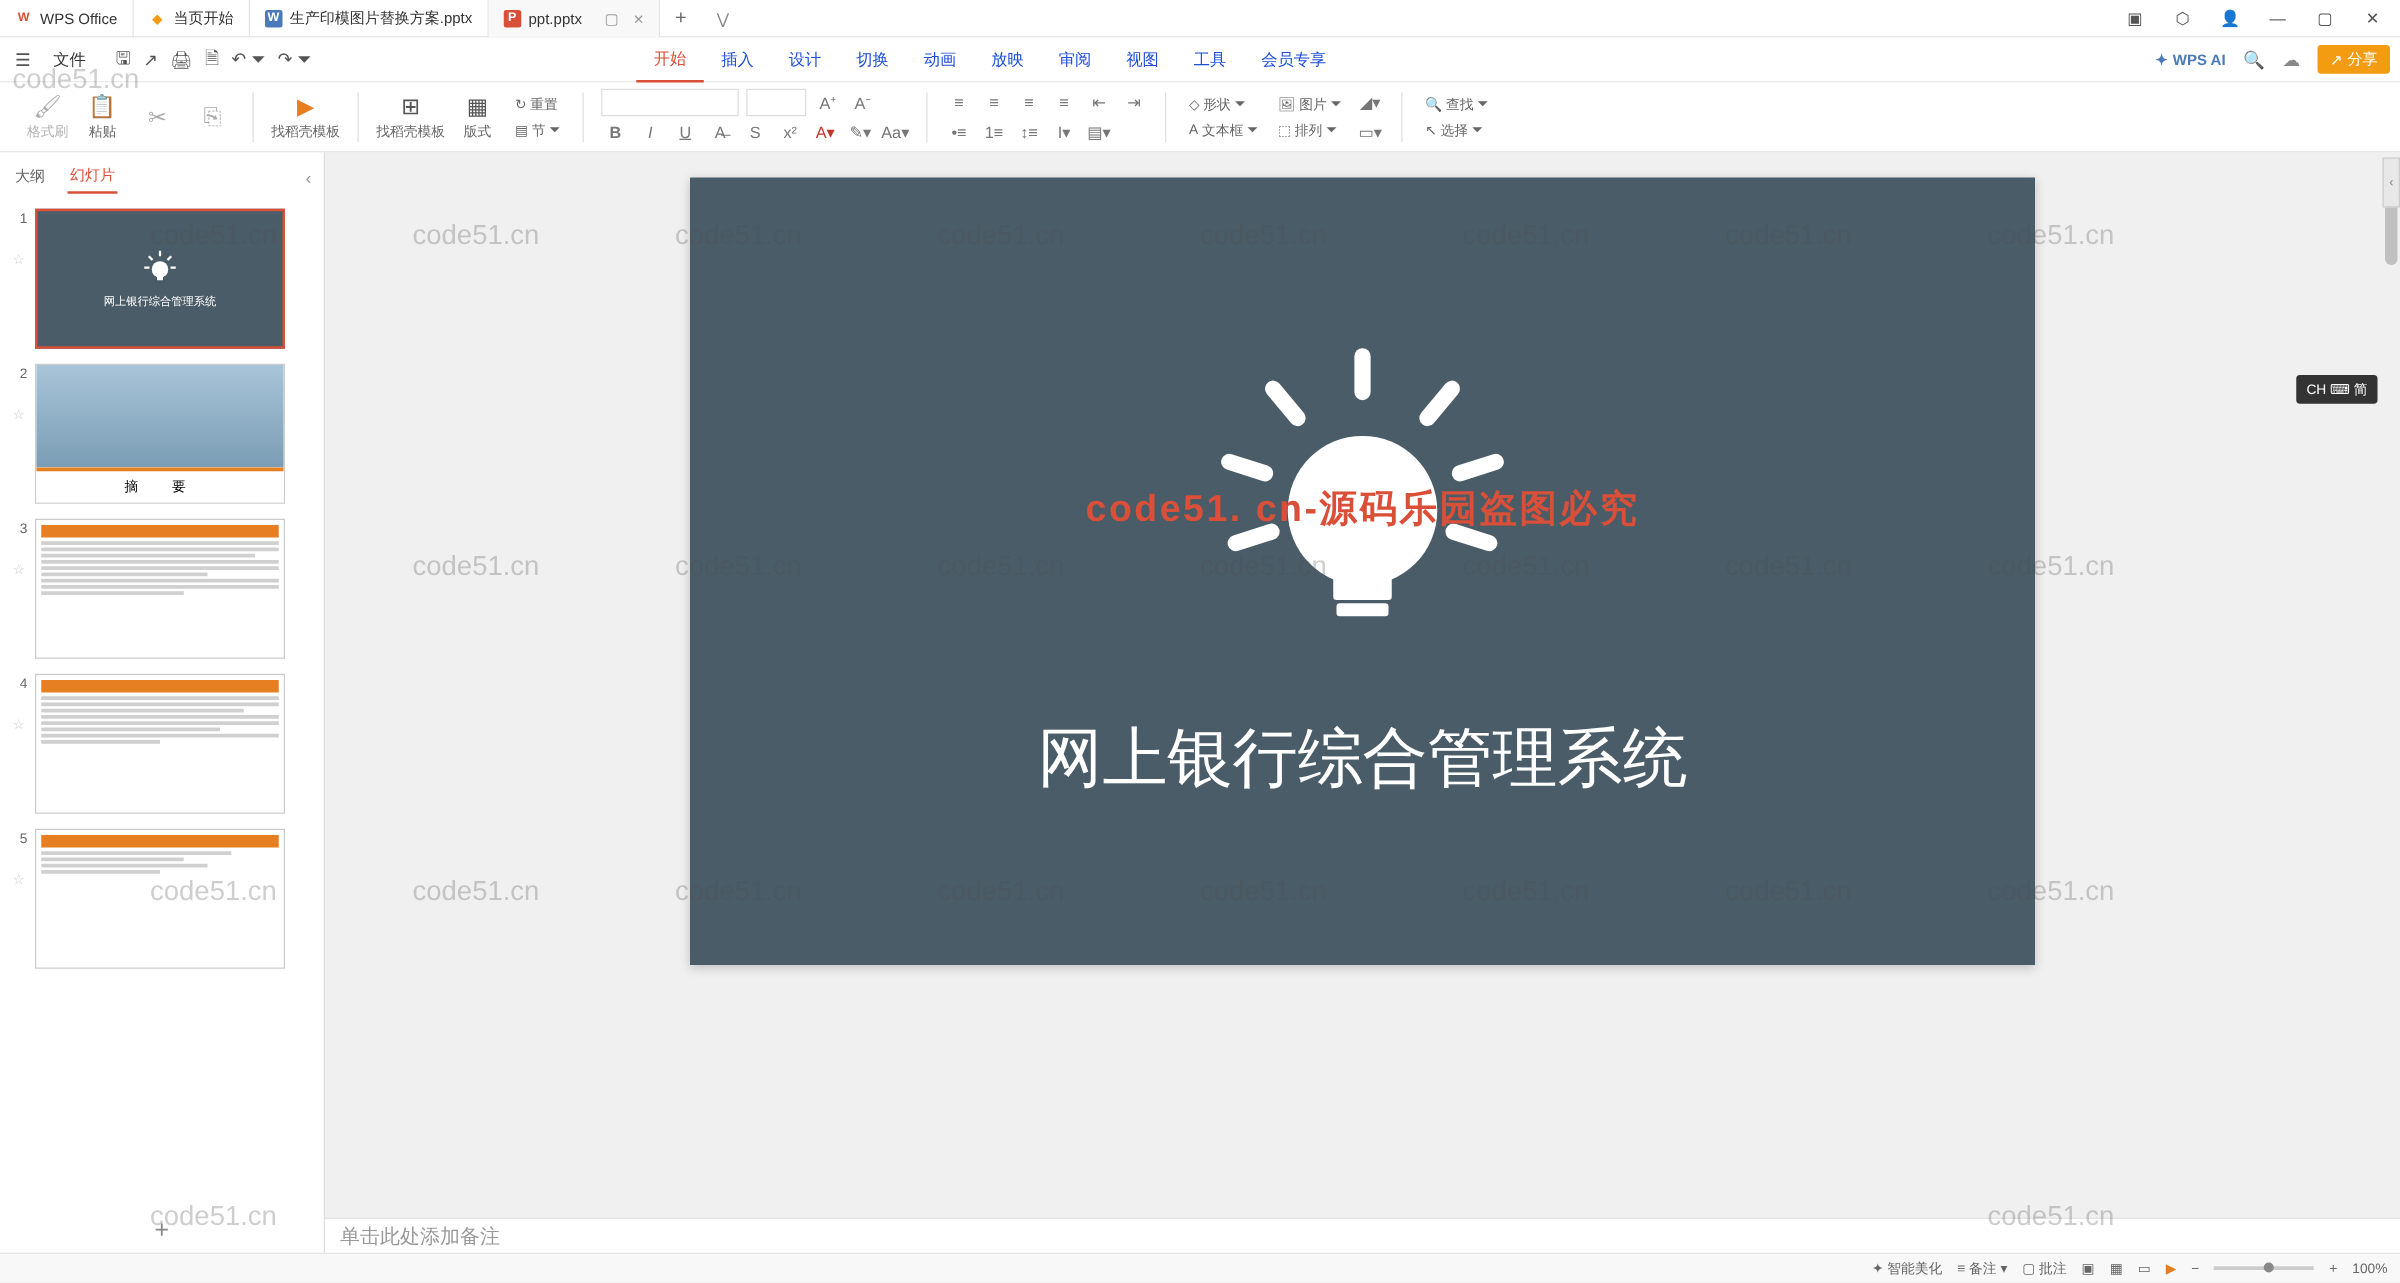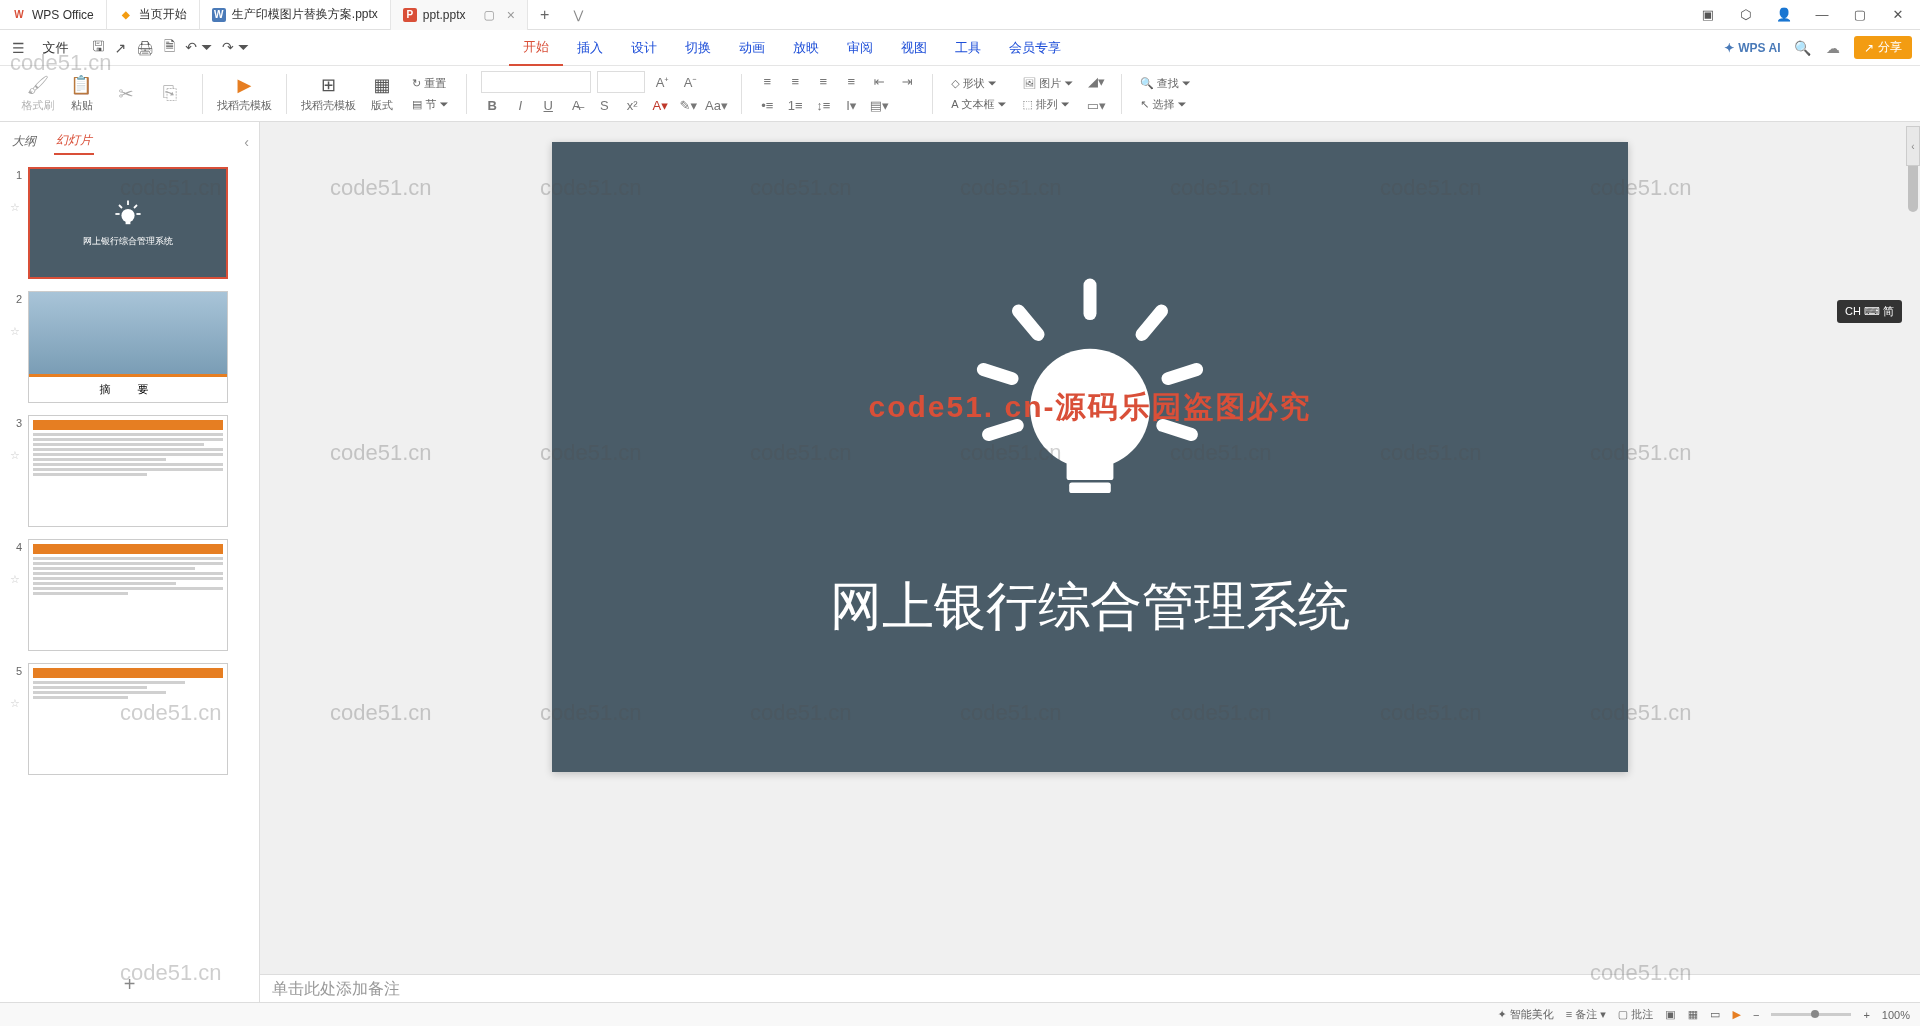--- a/index.html
+++ b/index.html
@@ -46,21 +46,21 @@
 .rib-stack { display: flex; flex-direction: column; gap: 2px; }
 .rib-row { display: flex; gap: 6px; align-items: center; }
 .font-sel { width: 110px; height: 22px; border: 1px solid #ddd; font-size: 11px; padding: 0 4px; background: #fff; }
 .size-sel { width: 48px; height: 22px; border: 1px solid #ddd; font-size: 11px; padding: 0 4px; background: #fff; }
 .fmt-btn { width: 22px; height: 22px; display: flex; align-items: center; justify-content: center; color: #777; font-size: 13px; cursor: pointer; }
 
 
 .main { display: flex; height: calc(100% - 30px - 36px - 56px - 24px); }
 .side-panel { width: 260px; background: #fff; border-right: 1px solid #ddd; display: flex; flex-direction: column; }
 .side-tabs { display: flex; align-items: center; padding: 6px 10px; gap: 16px; font-size: 12px; }
-.side-tab { color: #666; cursor: pointer; padding: 4px 2px; font-style: italic; }
+.side-tab { color: #666; cursor: pointer; padding: 4px 2px; }
 .side-tab.active { color: #d94f38; border-bottom: 2px solid #d94f38; }
 .collapse-btn { margin-left: auto; color: #999; font-size: 14px; cursor: pointer; }
 .thumbs { flex: 1; overflow-y: auto; padding: 6px 10px; }
 .thumb-row { display: flex; align-items: flex-start; gap: 6px; margin-bottom: 12px; }
 .thumb-num { font-size: 11px; color: #666; width: 12px; text-align: right; padding-top: 2px; }
 .thumb-star { color: #ccc; font-size: 11px; width: 12px; padding-top: 18px; }
 .thumb-col { display: flex; flex-direction: column; gap: 2px; align-items: center; }
 .thumb { width: 200px; height: 112px; background: #fff; border: 1px solid #ccc; position: relative; overflow: hidden; cursor: pointer; }
 .thumb.active { border: 2px solid #d94f38; }
 .thumb1 { background: #4a5c68; display: flex; flex-direction: column; align-items: center; justify-content: center; color: #fff; }

